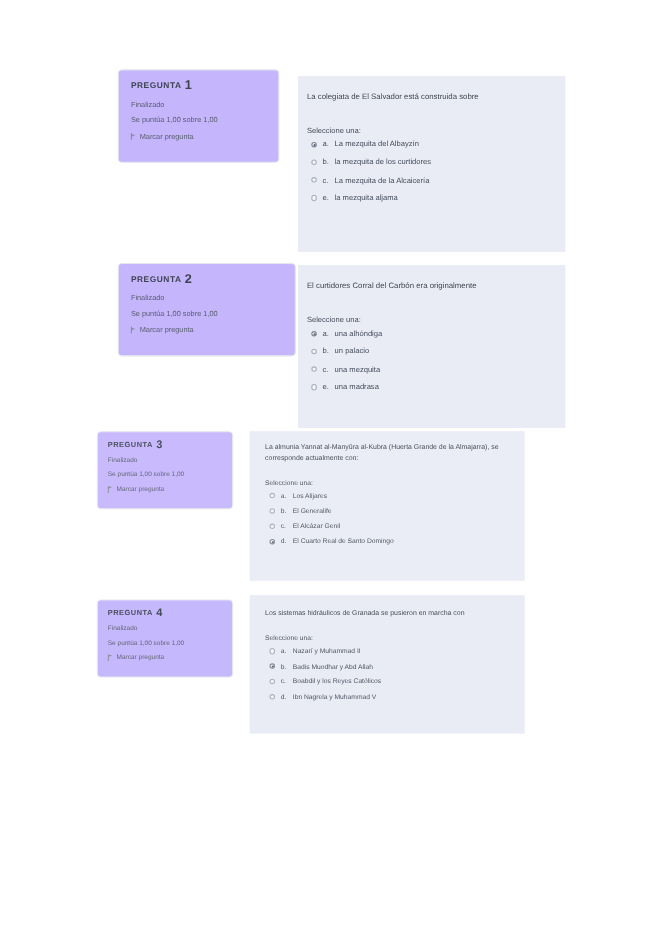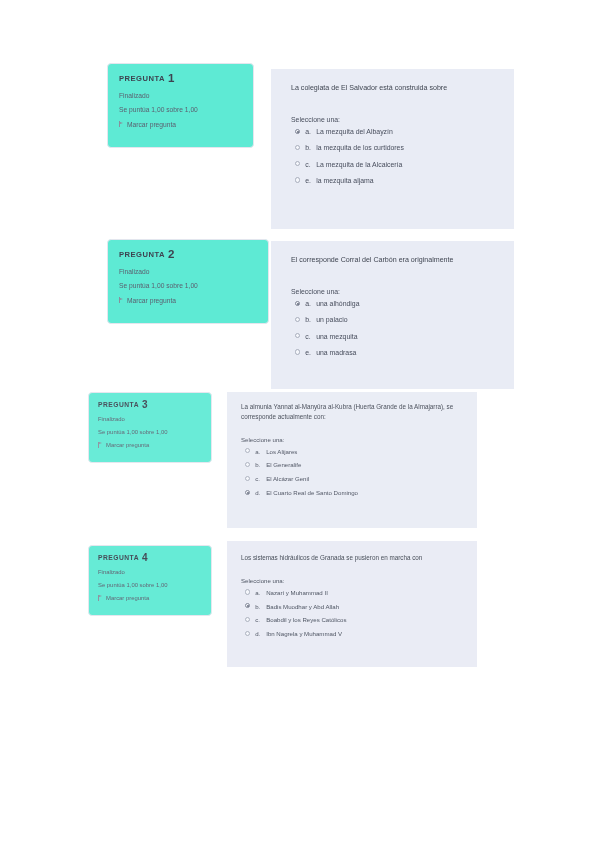--- a/index.html
+++ b/index.html
@@ -22,21 +22,21 @@
   }
 
   
   .qblock {
     position: absolute;
     display: block;
   }
 
   .qinfo {
     position: absolute;
-    background: #5eead4;
+    background: #c4b5fd;
     border: 1px solid #e3e6ee;
     border-radius: 4px;
     box-sizing: border-box;
     padding: 9px 11px 10px 11px;
   }
 
   .qinfo-title {
     font-size: 7.6px;
     font-weight: bold;
     letter-spacing: 0.5px;
@@ -92,21 +92,21 @@
     border-left: 3.4px solid #8a8f9c;
     border-top: 1.6px solid transparent;
     border-bottom: 1.6px solid transparent;
   }
 
   
   .qpanel {
     position: absolute;
     background: #e9ecf5;
     box-sizing: border-box;
-    padding: 14px 16px 12px 20px;
+    padding: 14px 16px 12px 8px;
   }
 
   .qtext {
     font-size: 7.1px;
     line-height: 1.55;
     color: #3f4551;
     margin: 0;
   }
 
   .answer-label {
@@ -251,21 +251,21 @@
       </div>
       <div class="qinfo-line">Finalizado</div>
       <div class="qinfo-line">Se puntúa 1,00 sobre 1,00</div>
       <div class="flagline">
         <span class="flag-icon"></span>
         <span>Marcar pregunta</span>
       </div>
     </div>
 
     <div class="qpanel" id="q2-panel">
-      <p class="qtext">El corresponde Corral del Carbón era originalmente</p>
+      <p class="qtext">El curtidores Corral del Carbón era originalmente</p>
       <div class="spacer-sm"></div>
       <p class="answer-label">Seleccione una:</p>
       <ul class="answers">
         <li class="answer">
           <span class="radio checked"></span>
           <span class="aletter">a.</span>
           <span class="atext">una alhóndiga</span>
         </li>
         <li class="answer">
           <span class="radio"></span>

